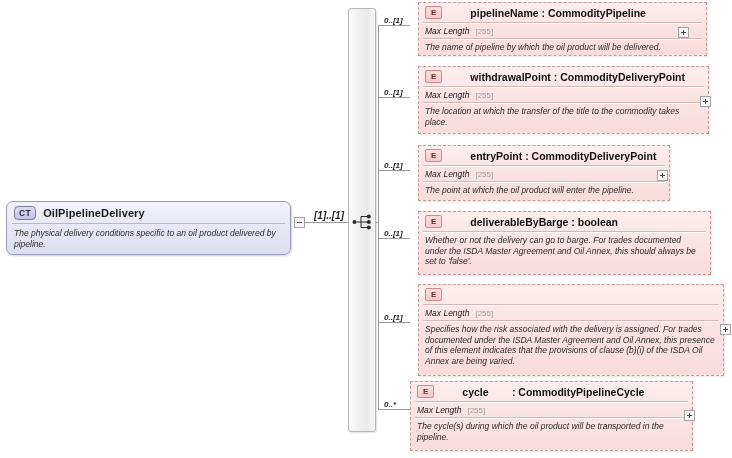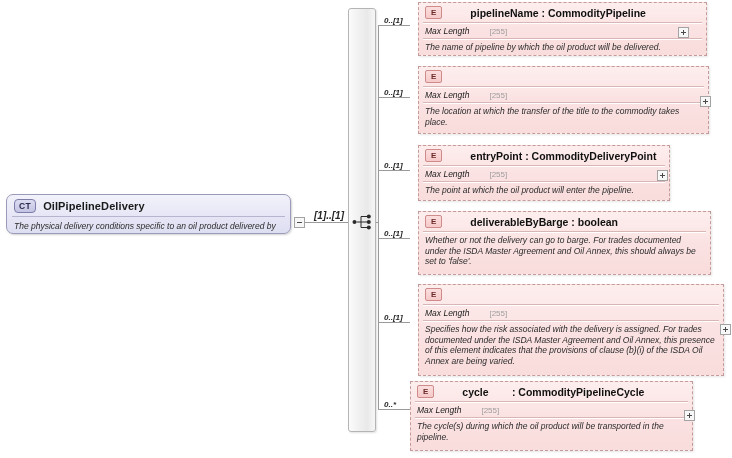--- a/index.html
+++ b/index.html
@@ -13,21 +13,21 @@
   #canvas{position:absolute;left:0;top:0;width:732px;height:458px;}
 
   
   .line{position:absolute;background:#9a9a9a;}
   .hline{height:1px;}
   .vline{width:1px;}
 
   
   .ct-box{
     position:absolute;
-    left:6px;top:194px;width:285px;height:40px;
+    left:6px;top:201px;width:285px;height:54px;
     border:1px solid #9a9aba;
     border-radius:7px;
     background:linear-gradient(to bottom,#f2f2fb 0%,#e6e6f6 55%,#dedef2 100%);
     box-shadow:1px 1px 2px rgba(0,0,0,0.18);
     box-sizing:border-box;
     overflow:hidden;
   }
   .ct-head{
     display:flex;align-items:center;
     padding:4px 6px 3px 7px;
@@ -108,21 +108,21 @@
     padding:1px 5px;
     line-height:9px;
   }
   .e-name{
     font-size:10.5px;font-weight:bold;color:#101010;
     white-space:pre;
     margin-left:20px;
   }
   .e-sep{height:1px;background:#ffffff;border-top:1px solid #d9b6b6;margin:0 4px;}
   .e-facet{
-    display:flex;align-items:flex-end;gap:20px;
+    display:flex;align-items:flex-end;gap:6px;
     padding:2px 6px 2px 6px;
   }
   .facet-label{font-size:8.5px;font-style:italic;color:#1c1c1c;}
   .facet-val{font-size:8px;color:#9d9d9d;}
   .e-doc{
     font-size:8.5px;font-style:italic;color:#2b2b2b;
     padding:2px 7px 3px 6px;line-height:10.5px;
   }
 
   
@@ -189,20 +189,21 @@
     <div class="e-sep"></div>
     <div class="e-doc">The name of pipeline by which the oil product will be delivered.</div>
   </div>
   <div class="toggle-box plus" style="left:678px;top:27px;"></div>
 
   <div class="line hline" style="left:378px;top:97px;width:32px;"></div>
   <div class="card" style="left:384px;top:88px;">0..[1]</div>
   <div class="elem" style="left:418px;top:66px;width:291px;height:68px;">
     <div class="elem-head">
       <span class="e-badge">E</span>
+      <span class="e-name">withdrawalPoint : CommodityDeliveryPoint</span>
     </div>
     <div class="e-sep"></div>
     <div class="e-facet">
       <span class="facet-label">Max Length</span>
       <span class="facet-val">[255]</span>
     </div>
     <div class="e-sep"></div>
     <div class="e-doc">The location at which the transfer of the title to the commodity takes place.</div>
   </div>
   <div class="toggle-box plus" style="left:700px;top:96px;"></div>

